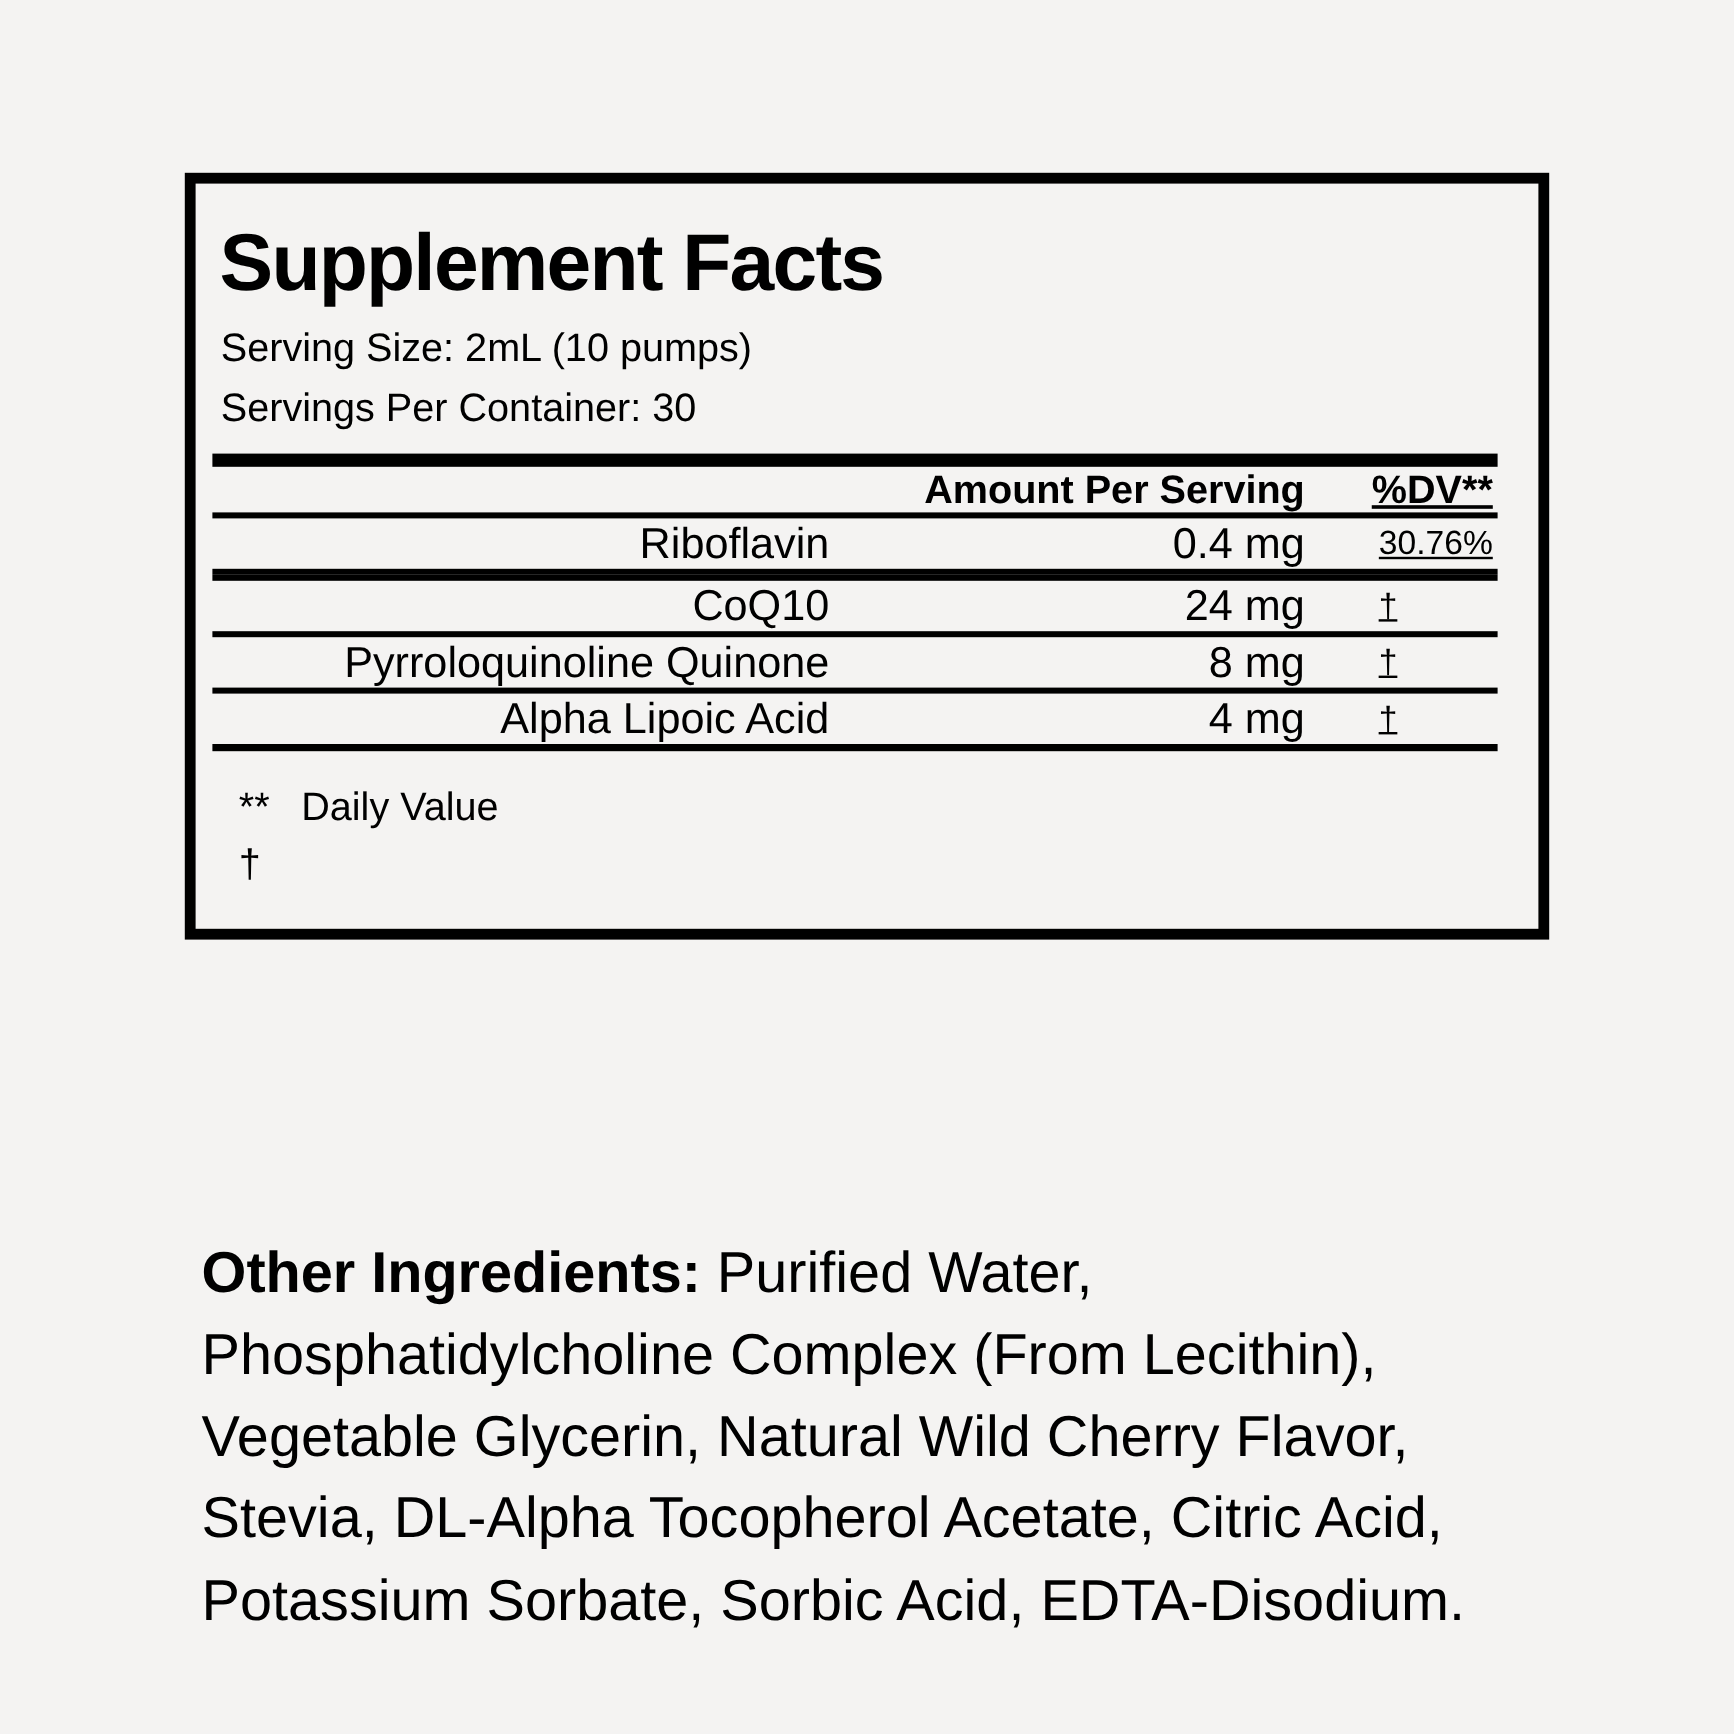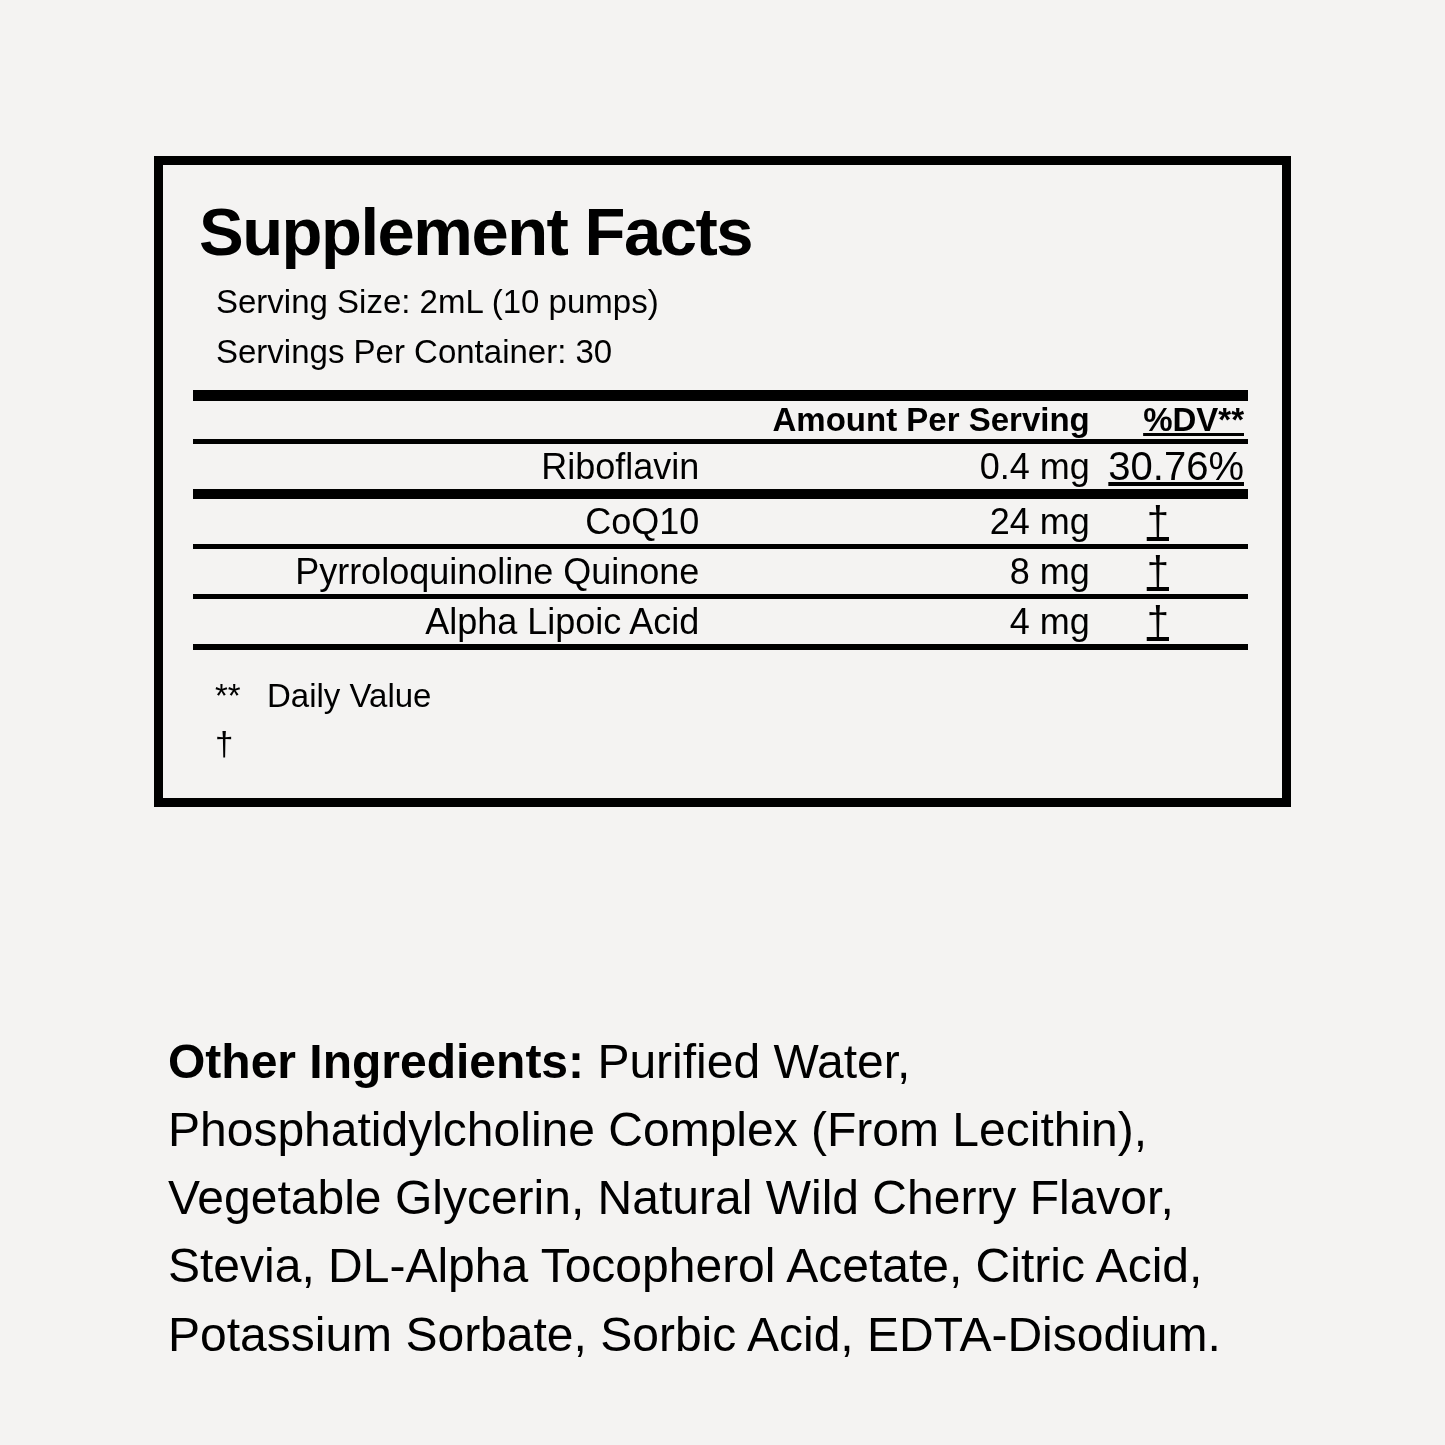--- a/index.html
+++ b/index.html
@@ -18,40 +18,40 @@
   .page {
     position: relative;
     width: 1445px;
     height: 1445px;
     box-sizing: border-box;
   }
 
   .panel {
     position: absolute;
     left: 154px;
-    top: 156px;
+    top: 144px;
     width: 1137px;
     box-sizing: border-box;
     border: 9px solid #000;
     background: #f4f3f2;
-    padding: 26px 34px 24px 30px;
+    padding: 26px 34px 24px 14px;
   }
 
   .sf-title {
     font-size: 67px;
     font-weight: bold;
     letter-spacing: -1.5px;
     line-height: 1.05;
     margin: 6px 0 10px 6px;
   }
 
   .serving-line {
     font-size: 33px;
     line-height: 1.5;
-    margin-left: 23px;
+    margin-left: 7px;
   }
 
   .rule-thick {
     height: 11px;
     background: #000;
     margin-top: 14px;
   }
 
   table.facts {
     width: 100%;
@@ -74,21 +74,21 @@
 
   .hdr-amt { text-align: right; }
   .hdr-dv  { text-align: right; padding-right: 4px !important; }
 
   .item-row td {
     font-size: 36px;
     padding: 14px 0 13px 0;
   }
   .item-row .col-name { padding-left: 24px; text-align: right; }
   .item-row .col-amt { font-size: 36px; }
-  .item-row .col-dv  { font-size: 40px; }
+  .item-row .col-dv  { font-size: 28px; }
 
   .dagger {
     font-size: 36px;
     padding-right: 22px !important;
     text-align: center;
   }
 
   .sep td {
     padding: 0;
   }

